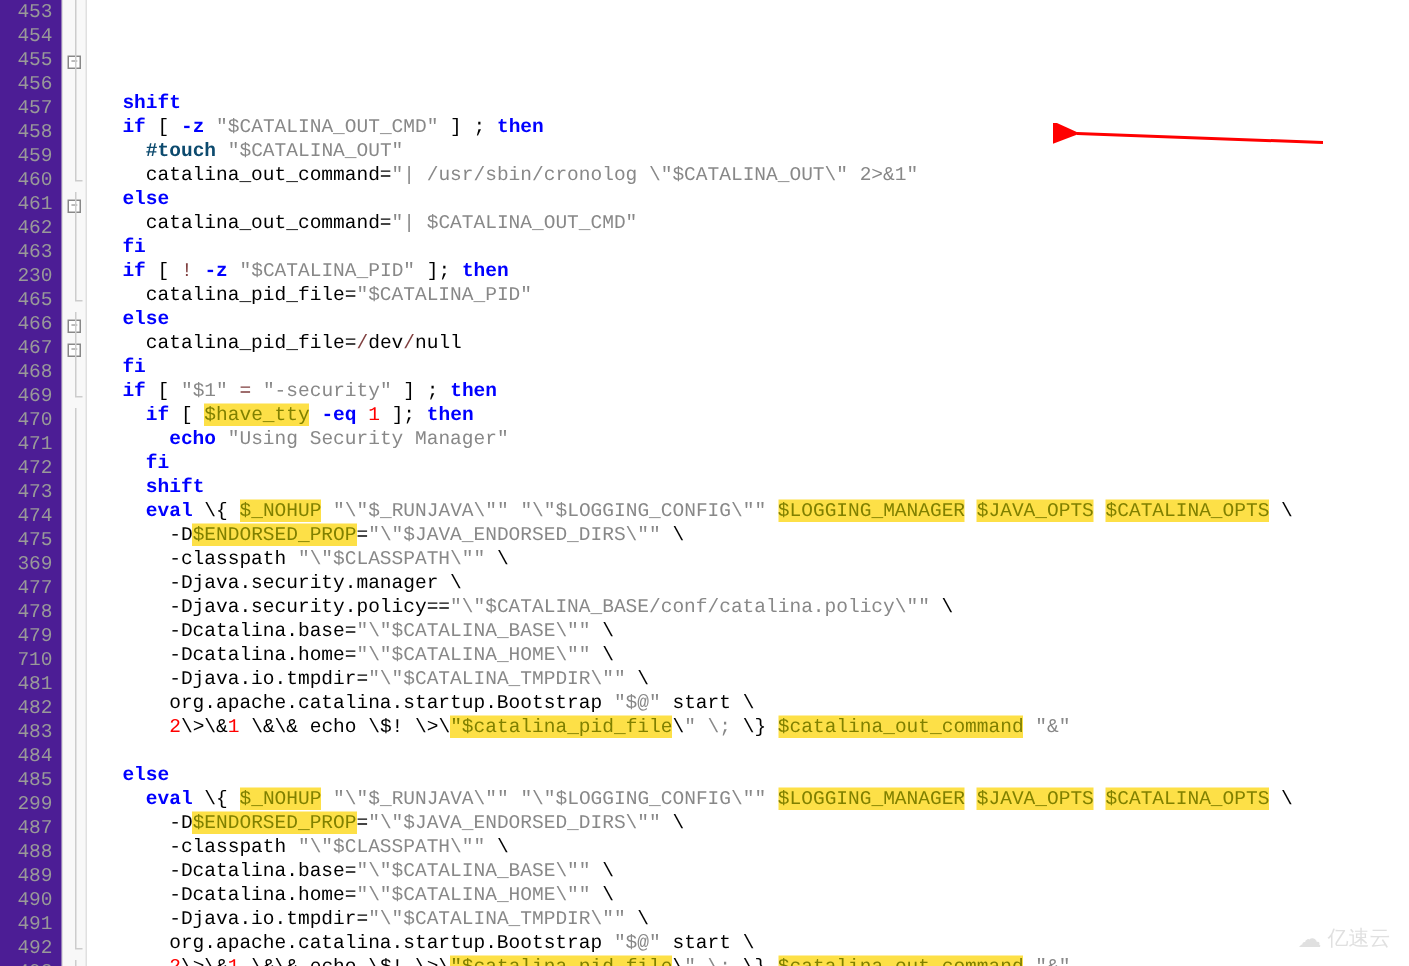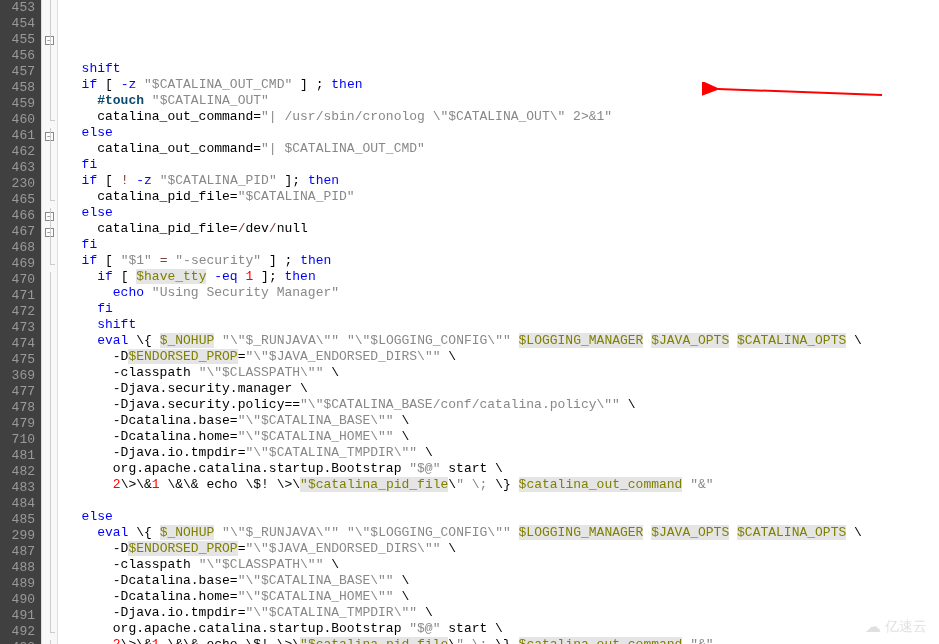--- a/index.html
+++ b/index.html
@@ -14,21 +14,21 @@
       position: relative;
       width: 939px;
       height: 644px;
       overflow: hidden;
     }
     .editor {
       display: flex;
       height: 100%;
     }
     .gutter {
-      background: #404040;
+      background: #4c1d95;
       color: #999999;
       text-align: right;
       padding: 0 6px;
       user-select: none;
       min-width: 42px;
       border-right: 1px solid #ddd;
     }
     .gutter-line {
       height: 16px;
       line-height: 16px;
@@ -75,23 +75,23 @@
     .code-area {
       flex: 1;
       padding-left: 8px;
       white-space: pre;
       position: relative;
     }
     .code-line {
       height: 16px;
       line-height: 16px;
     }
-    .kw { color: #0000ff; font-weight: normal; }
+    .kw { color: #0000ff; font-weight: bold; }
     .str { color: #888888; }
-    .var-hl { color: #808000; background: #e5e5e5; }
+    .var-hl { color: #808000; background: #fde047; }
     .num { color: #ff0000; }
     .comment { color: #0c4a6e; font-weight: bold; }
     .op { color: #804040; }
     
     .arrow {
       position: absolute;
       top: 82px;
       left: 644px;
       width: 180px;
       height: 20px;

